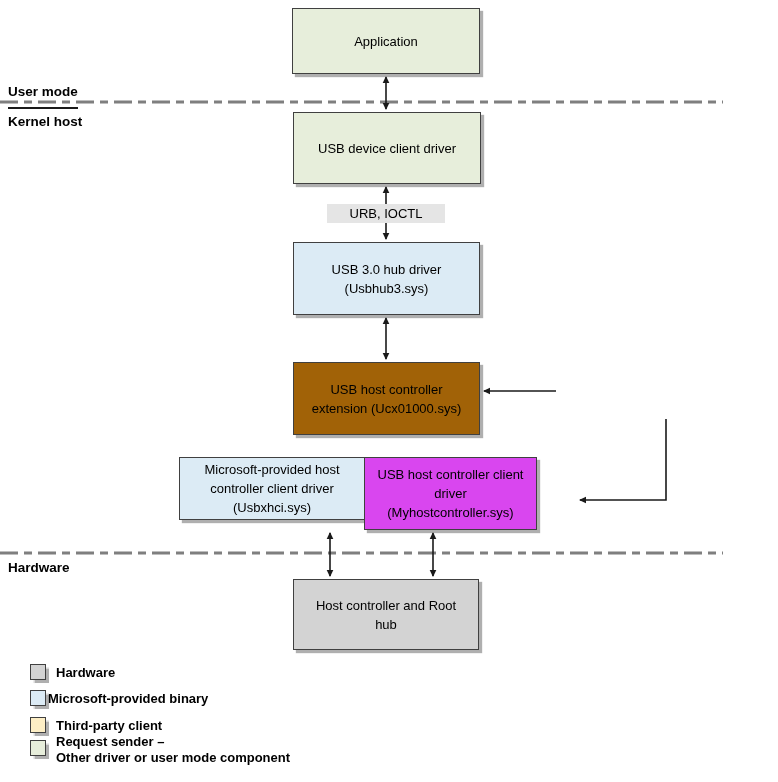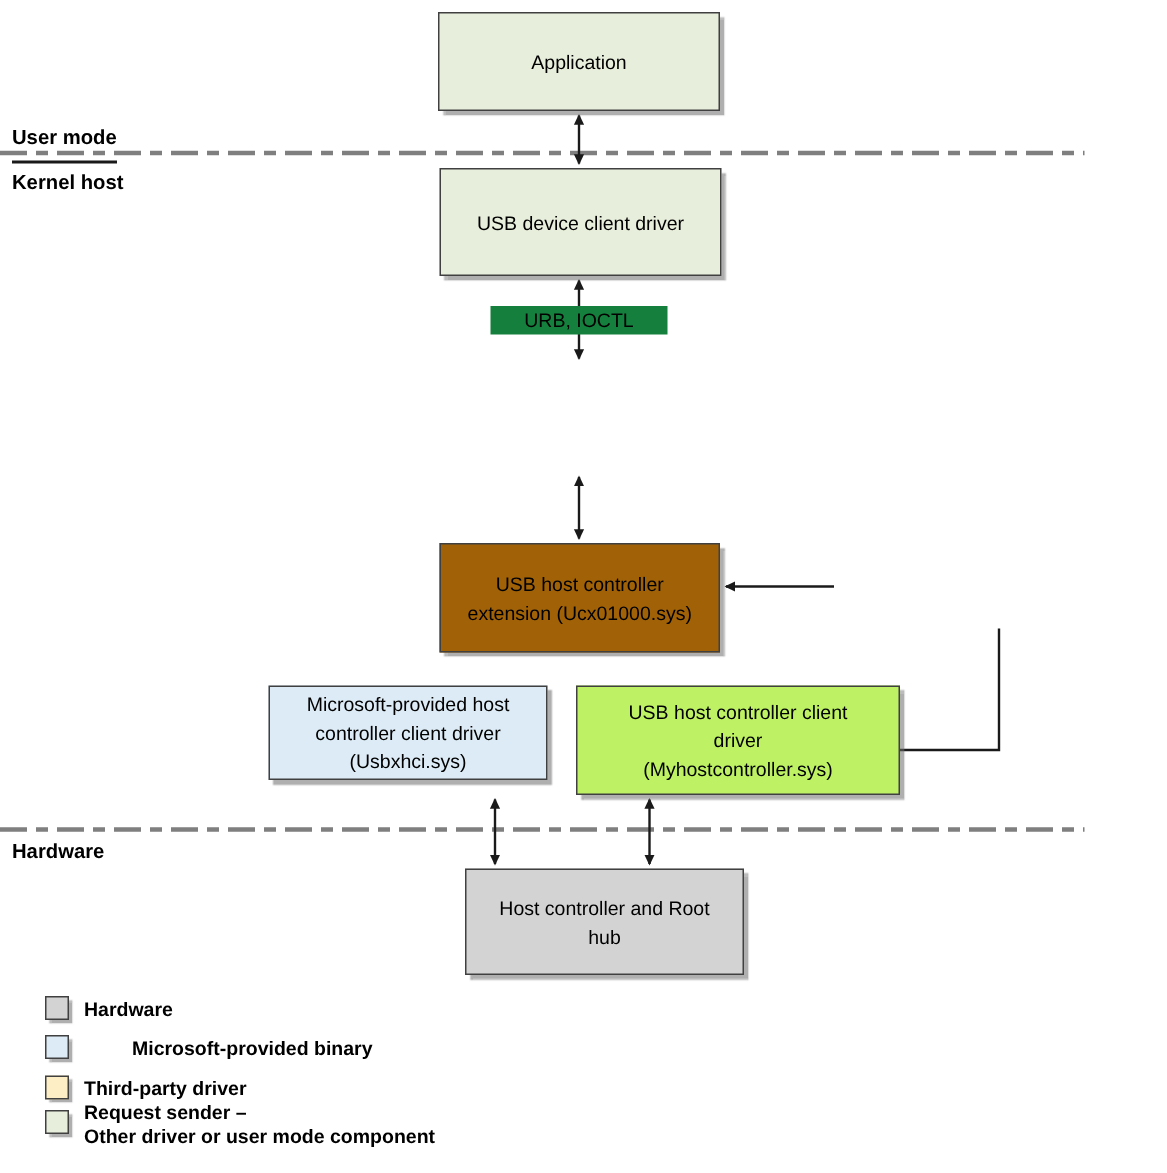--- a/index.html
+++ b/index.html
@@ -42,21 +42,21 @@
   }
   .zone-label.underlined { border-bottom: 2.5px solid #1a1a1a; padding-bottom: 8px; }
   .edge-label {
     position: absolute;
     z-index: 3;
     font-size: 13px;
     line-height: 17px;
     text-align: center;
     white-space: pre-line;
   }
-  .edge-label.on-line { background: #15803d; padding: 1px 0; }
+  .edge-label.on-line { background: #e5e5e5; padding: 1px 0; }
   .legend-swatch {
     position: absolute;
     z-index: 2;
     width: 16px; height: 16px;
     border: 1.5px solid #404040;
     box-shadow: 2.5px 2.5px 1px rgba(110,110,110,0.55);
     box-sizing: border-box;
   }
   .legend-label {
     position: absolute;
@@ -99,46 +99,48 @@
   </svg>
 
   <div class="zone-label underlined" style="left:8px; top:84px;">User mode</div>
   <div class="zone-label" style="left:8px; top:114px;">Kernel host</div>
   <div class="zone-label" style="left:8px; top:560px;">Hardware</div>
 
   <div class="node" style="left: 292px; top: 8px; width: 188px; height: 66px; background-color: rgb(231, 238, 219);">Application</div>
 
   <div class="node" style="left: 293px; top: 112px; width: 188px; height: 72px; background-color: rgb(231, 238, 219);">USB device client driver</div>
 
+  <div class="node" style="left: 293px; top: 242px; width: 187px; height: 73px; background-color: rgb(220, 235, 245);">USB 3.0 hub driver
+(Usbhub3.sys)</div>
 
   <div class="node" style="left: 293px; top: 362px; width: 187px; height: 73px; background-color: #a16207;">USB host controller
 extension (Ucx01000.sys)</div>
 
   <div class="node" style="left: 179px; top: 457px; width: 186px; height: 63px; background-color: rgb(220, 235, 245);">Microsoft-provided host
 controller client driver
 (Usbxhci.sys)</div>
 
-  <div class="node" style="left: 384px; top: 457px; width: 216px; height: 73px; background-color: #bef264;">USB host controller client
+  <div class="node" style="left: 364px; top: 457px; width: 173px; height: 73px; background-color: #d946ef;">USB host controller client
 driver
 (Myhostcontroller.sys)</div>
 
-  <div class="node" style="left: 293px; top: 579px; width: 186px; height: 71px; background-color: rgb(211, 211, 211); margin-left: 17px;">Host controller and Root
+  <div class="node" style="left: 293px; top: 579px; width: 186px; height: 71px; background-color: rgb(211, 211, 211);">Host controller and Root
 hub</div>
 
   <div class="edge-label on-line" style="left:327px; top:204px; width:118px;">URB, IOCTL</div>
 
 
   <div>
     <div class="legend-swatch" style="left: 30px; top: 664px; background-color: rgb(211, 211, 211);"></div>
     <div class="legend-label" style="left:56px; top:665px;">Hardware</div>
 
     <div class="legend-swatch" style="left: 30px; top: 690px; background-color: rgb(220, 235, 245);"></div>
-    <div class="legend-label" style="left:72px; top:691px;padding-left:16px;">Microsoft-provided binary</div>
+    <div class="legend-label" style="left:48px; top:691px;">Microsoft-provided binary</div>
 
     <div class="legend-swatch" style="left: 30px; top: 717px; background-color: rgb(253, 238, 197);"></div>
-    <div class="legend-label" style="left:56px; top:718px;">Third-party driver</div>
+    <div class="legend-label" style="left:56px; top:718px;">Third-party client</div>
 
     <div class="legend-swatch" style="left: 30px; top: 740px; background-color: rgb(231, 238, 219);"></div>
     <div class="legend-label" style="left:56px; top:734px;">Request sender –
 Other driver or user mode component</div>
   </div>
 
 </div>
 
 </body></html>

